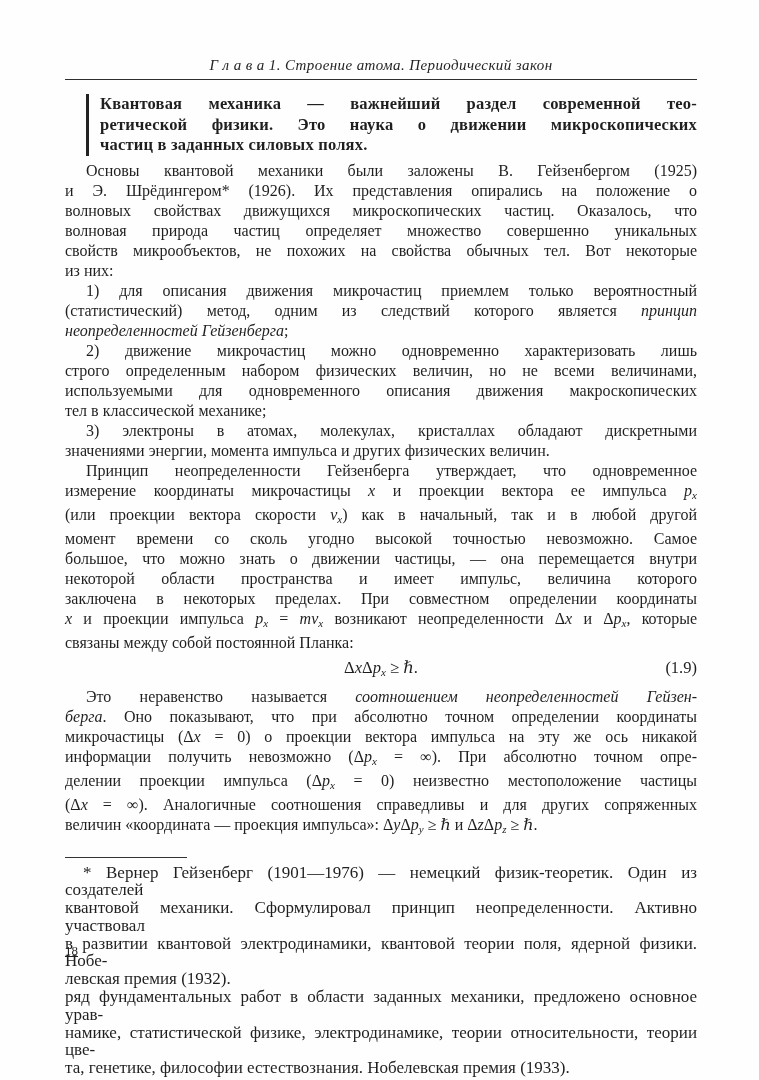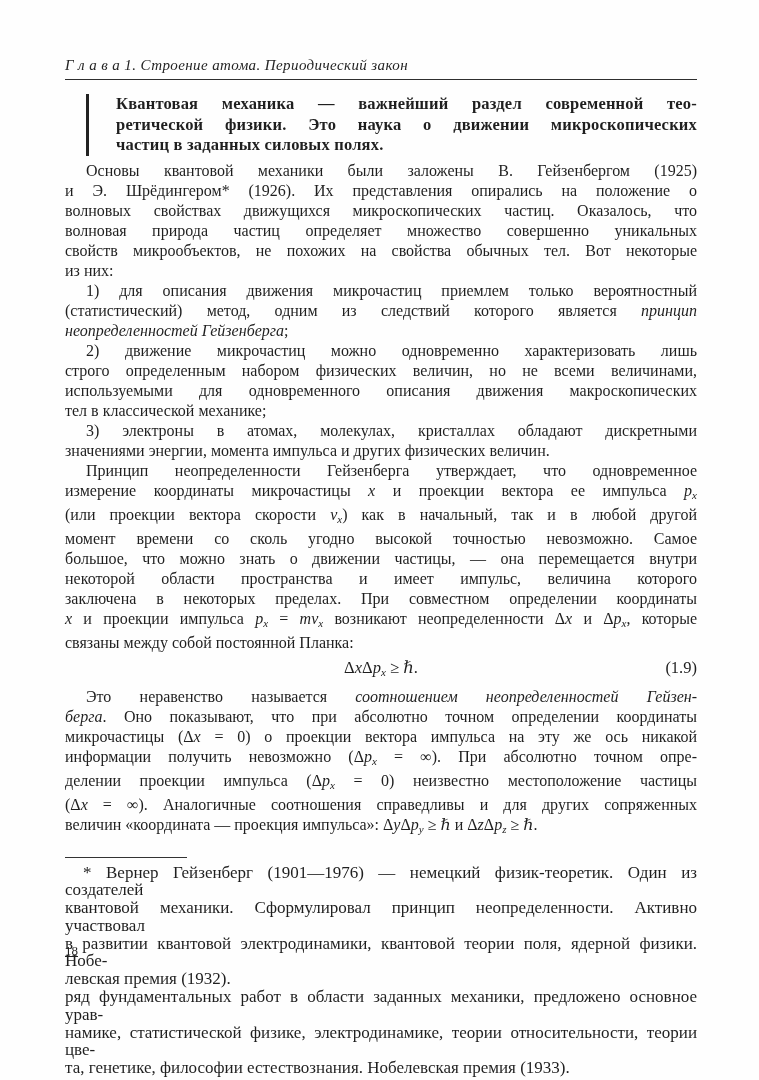--- a/index.html
+++ b/index.html
@@ -8,29 +8,29 @@
     width:759px; height:1080px;
     background:#fefefe;
     color:#1f1f1f;
     font-family:"Liberation Serif","DejaVu Serif",serif;
     overflow:hidden;
     margin:0 auto;
   }
   .text-block { position:absolute; left:65px; top:57px; width:632px; }
 
   .running-head {
-    font-style:italic; 
+    font-style:italic; text-align:center;
     font-size:15px; line-height:17px; letter-spacing:0.4px;
     color:#242424;
   }
   .head-rule { border-top:1.5px solid #2e2e2e; margin-top:5px; }
 
   .quote {
     margin:14px 0 0 21px;
-    padding-left:27px;
+    padding-left:11px;
     border-left:3px solid #232323;
     font-weight:bold;
     font-size:16.5px; line-height:20.5px;
     letter-spacing:0.2px;
   }
   .quote .line { text-align:justify; text-align-last:justify; }
   .quote .line.last { text-align-last:left; }
 
   .body-text { margin-top:5px; font-size:16px; line-height:20px; }
   .para { margin:0; }

